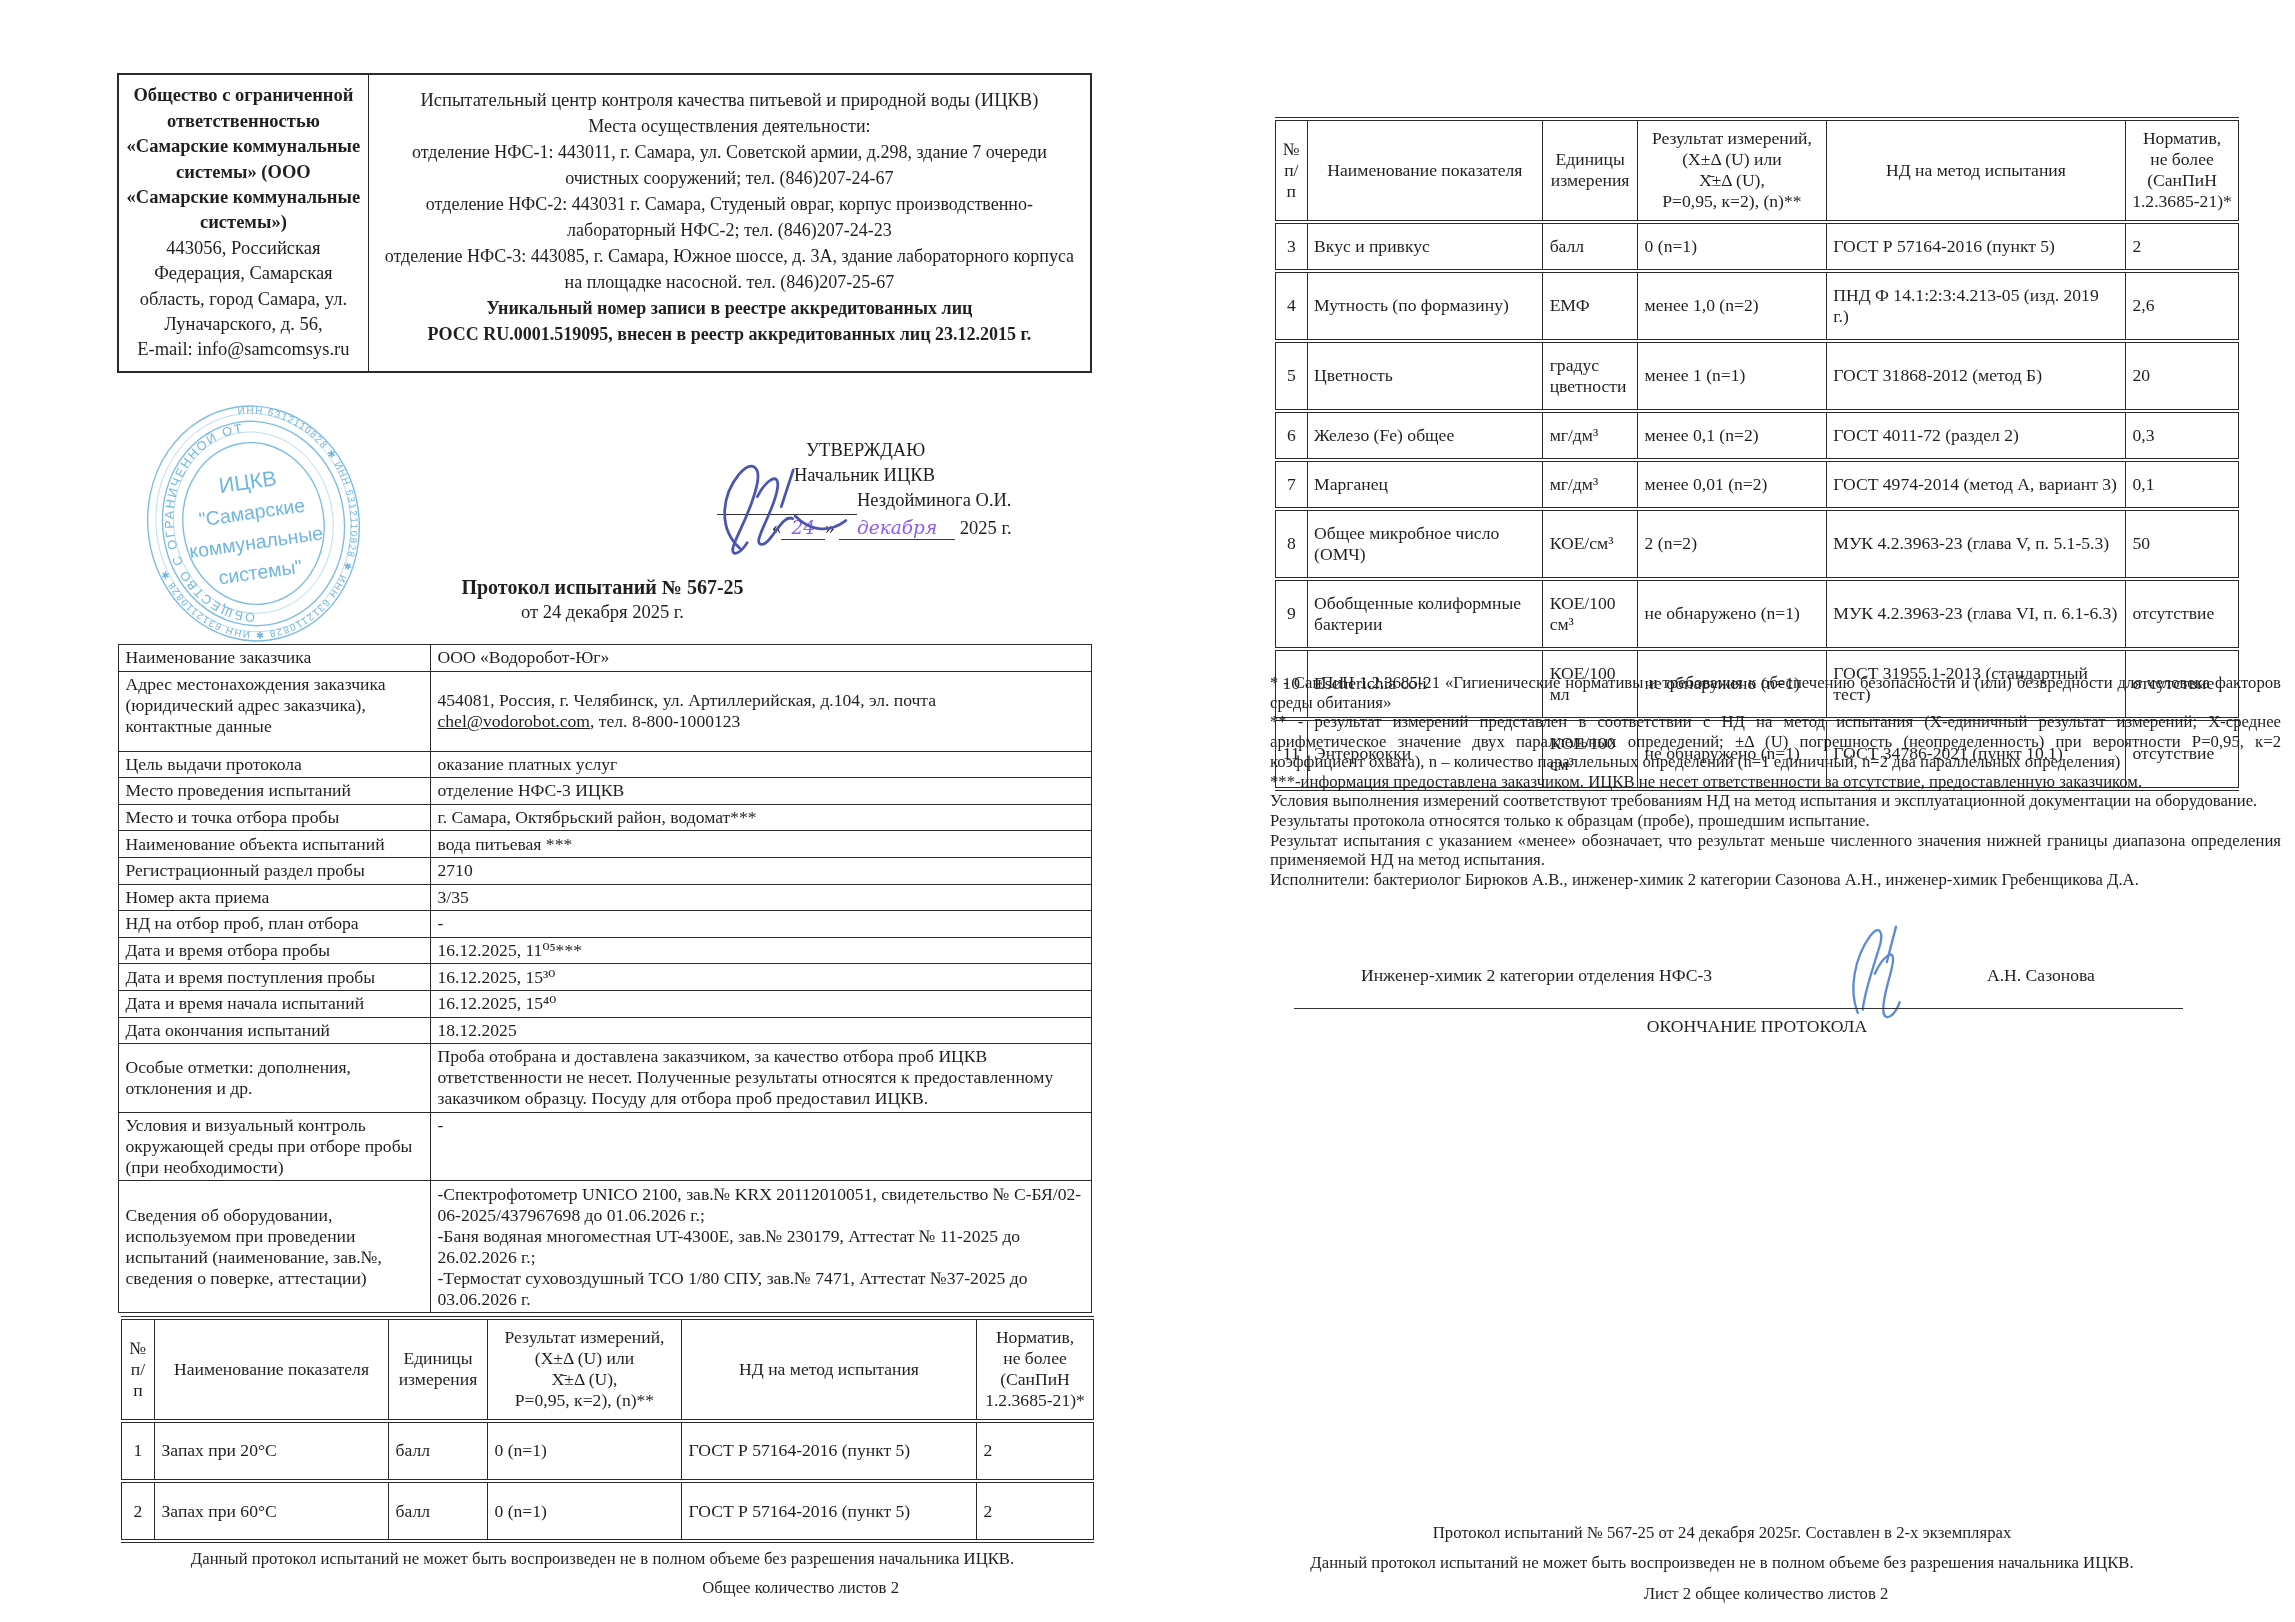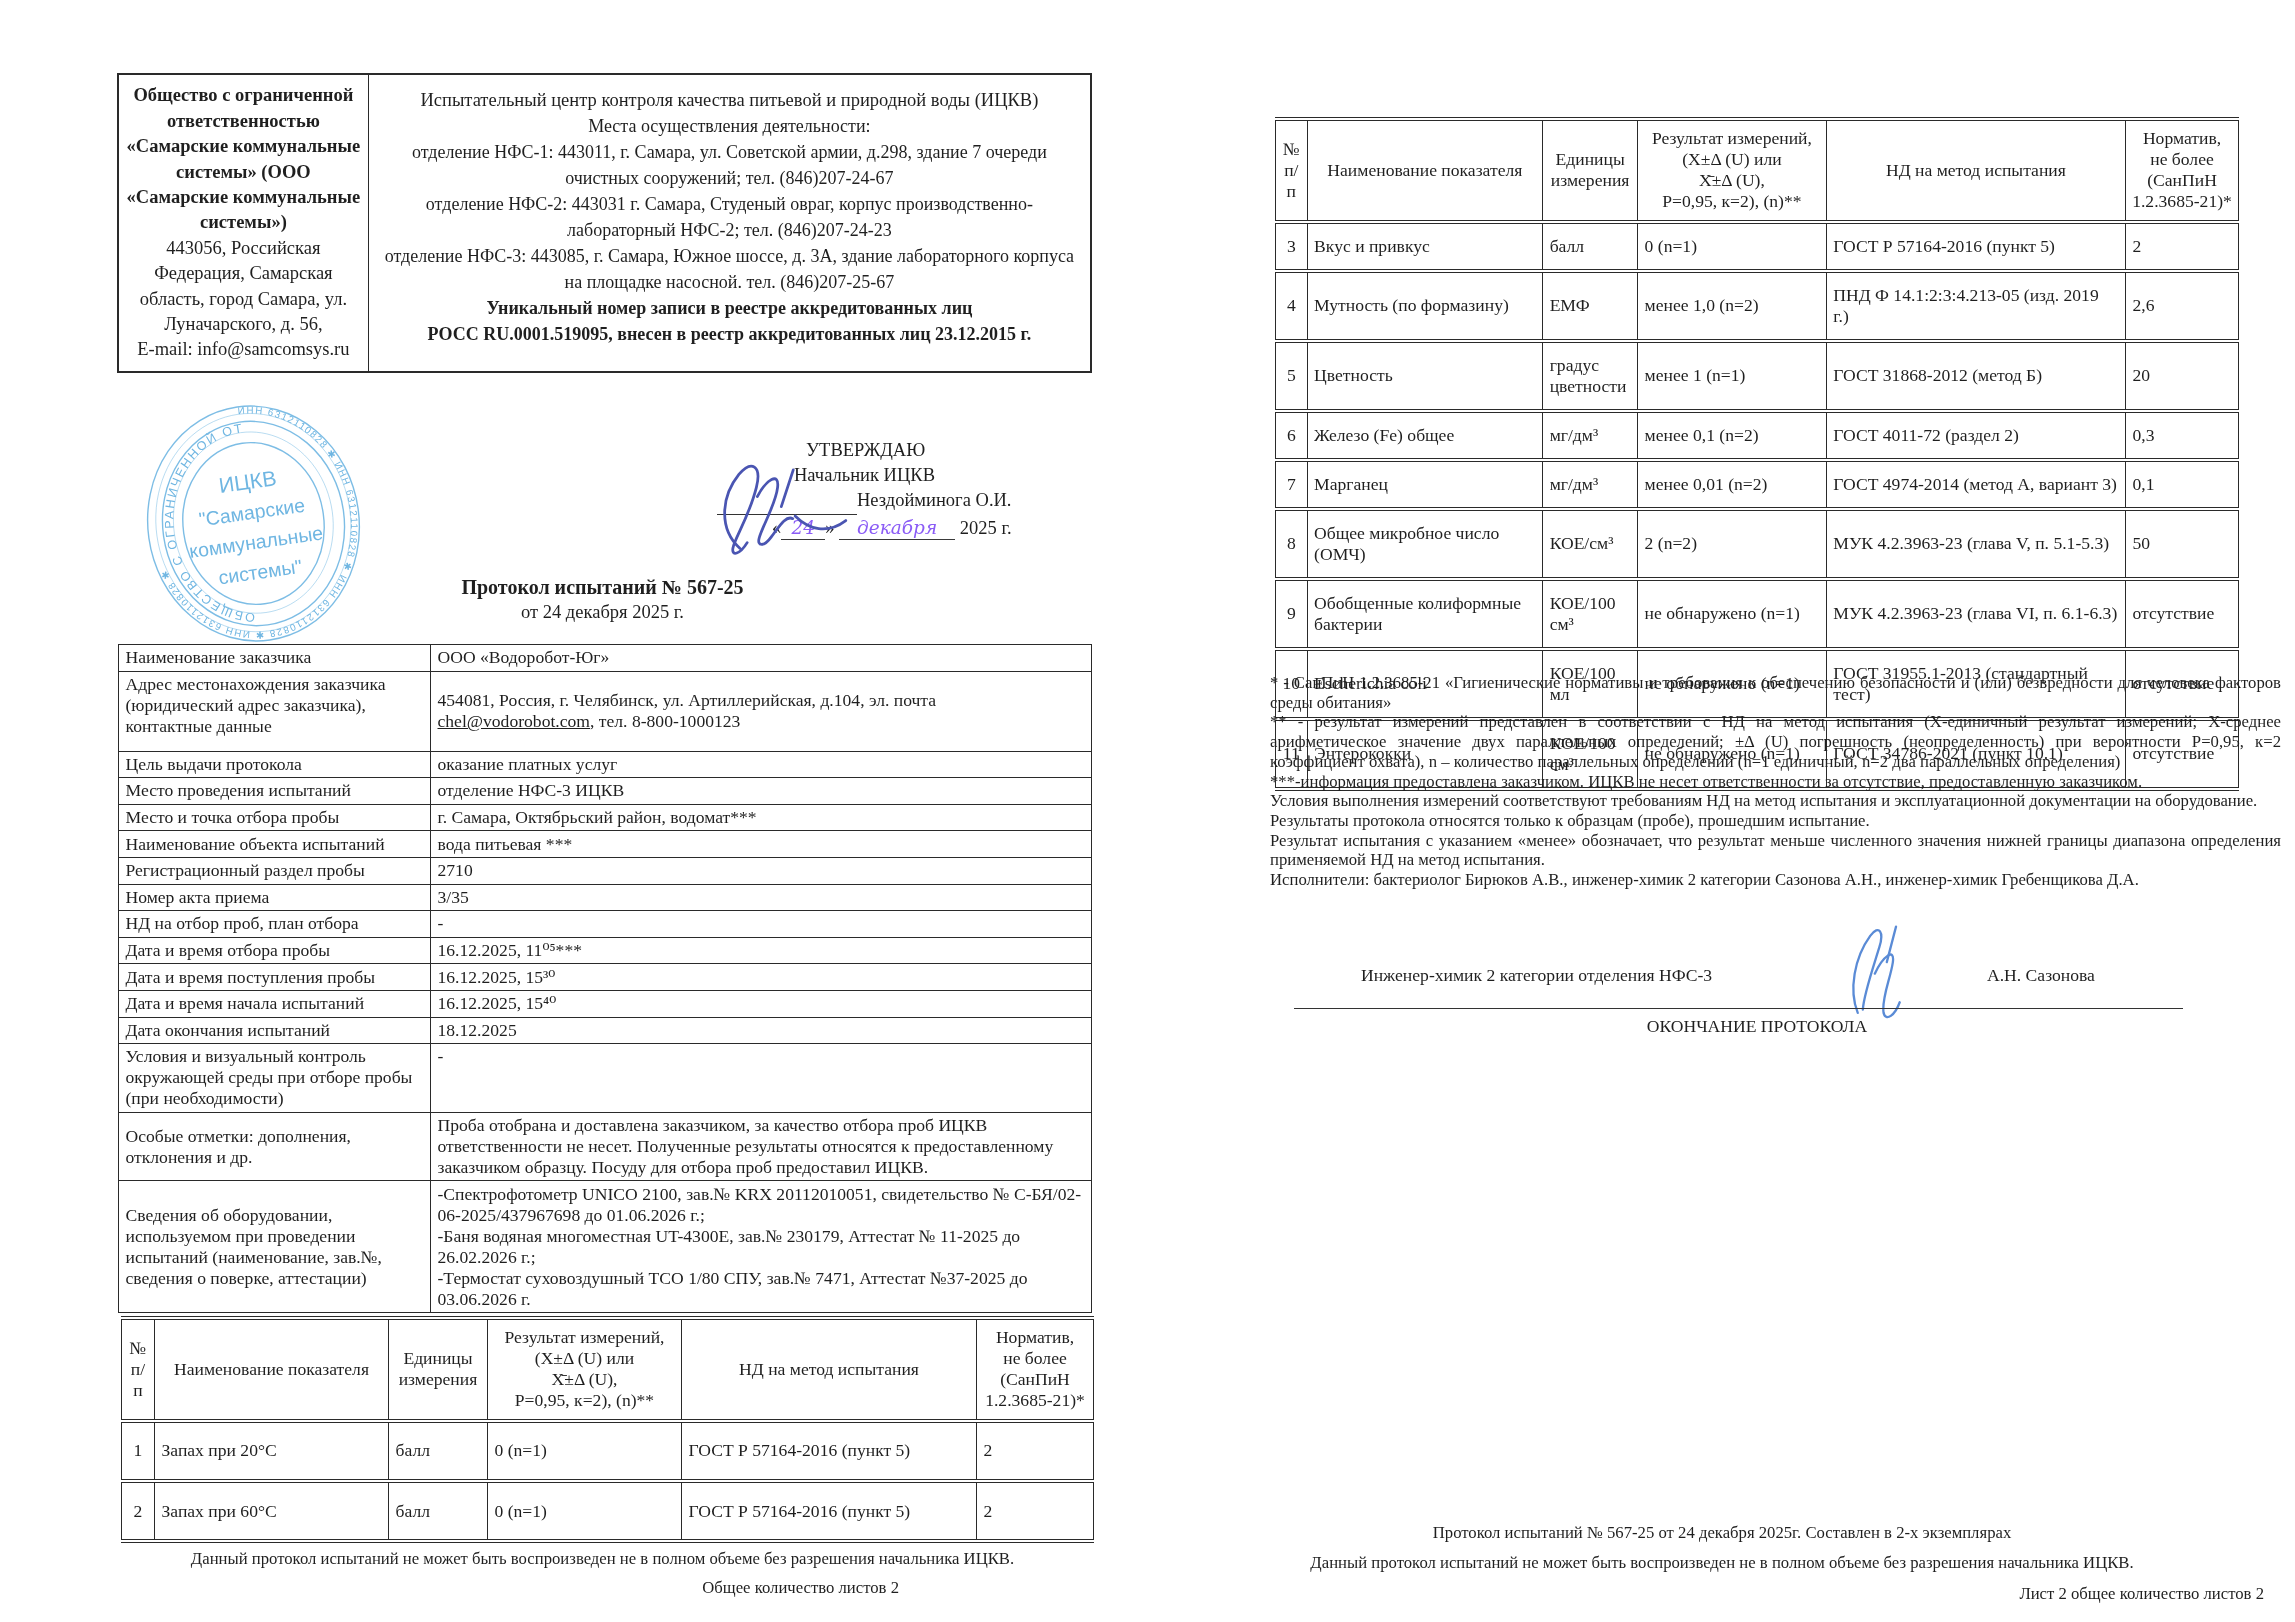--- a/index.html
+++ b/index.html
@@ -163,26 +163,26 @@
       </tr>
       <tr>
         <td class="lbl">Дата и время начала испытаний</td>
         <td>16.12.2025, 15⁴⁰</td>
       </tr>
       <tr>
         <td class="lbl">Дата окончания испытаний</td>
         <td>18.12.2025</td>
       </tr>
       <tr>
+        <td class="lbl" style="vertical-align:middle;">Особые отметки: дополнения, отклонения и др.</td>
+        <td>Проба отобрана и доставлена заказчиком, за качество отбора проб ИЦКВ ответственности не несет. Полученные результаты относятся к предоставленному заказчиком образцу. Посуду для отбора проб предоставил ИЦКВ.</td>
+      </tr>
+      <tr>
         <td class="lbl">Условия и визуальный контроль окружающей среды при отборе пробы (при необходимости)</td>
         <td>-</td>
-      </tr>
-      <tr>
-        <td class="lbl" style="vertical-align:middle;">Особые отметки: дополнения, отклонения и др.</td>
-        <td>Проба отобрана и доставлена заказчиком, за качество отбора проб ИЦКВ ответственности не несет. Полученные результаты относятся к предоставленному заказчиком образцу. Посуду для отбора проб предоставил ИЦКВ.</td>
       </tr>
       <tr>
         <td class="lbl" style="vertical-align:middle;">Сведения об оборудовании, используемом при проведении испытаний (наименование, зав.№, сведения о поверке, аттестации)</td>
         <td class="preline">-Спектрофотометр UNICO 2100, зав.№ KRX 20112010051, свидетельство № С-БЯ/02-06-2025/437967698 до 01.06.2026 г.;
 -Баня водяная многоместная UT-4300E, зав.№ 230179,  Аттестат № 11-2025 до 26.02.2026 г.;
 -Термостат суховоздушный ТСО 1/80 СПУ, зав.№ 7471, Аттестат №37-2025 до 03.06.2026 г.</td>
       </tr>
     </tbody>
   </table>
 
@@ -359,15 +359,15 @@
       <path d="M45,205 C25,155 38,85 72,38 C92,12 102,30 92,62 C78,108 58,165 56,198"></path>
       <path d="M82,120 C100,82 126,62 121,96 C116,130 96,175 101,205 C106,225 126,210 136,182"></path>
       <path d="M128,18 L108,95"></path>
     </g>
   </svg>
   <div class="abs hr-line" style="left:146px;top:1008px;width:889px;"></div>
   <div class="abs t38 center" style="left:127px;top:1016px;width:964px;">ОКОНЧАНИЕ ПРОТОКОЛА</div>
 
   <div class="abs t36 center" style="left:65px;top:1523px;width:1018px;">Протокол испытаний № 567-25 от 24 декабря 2025г. Составлен в 2-х экземплярах</div>
   <div class="abs t36 center" style="left:65px;top:1553px;width:1018px;">Данный протокол испытаний не может быть воспроизведен не в полном объеме без разрешения начальника ИЦКВ.</div>
-  <div class="abs t36 right" style="left:140px;top:1584px;width:976px;">Лист 2 общее количество листов 2</div>
+  <div class="abs t36 right" style="left:130px;top:1584px;width:976px;text-align:center;">Лист 2 общее количество листов 2</div>
 </div>
 
 
 </body></html>

